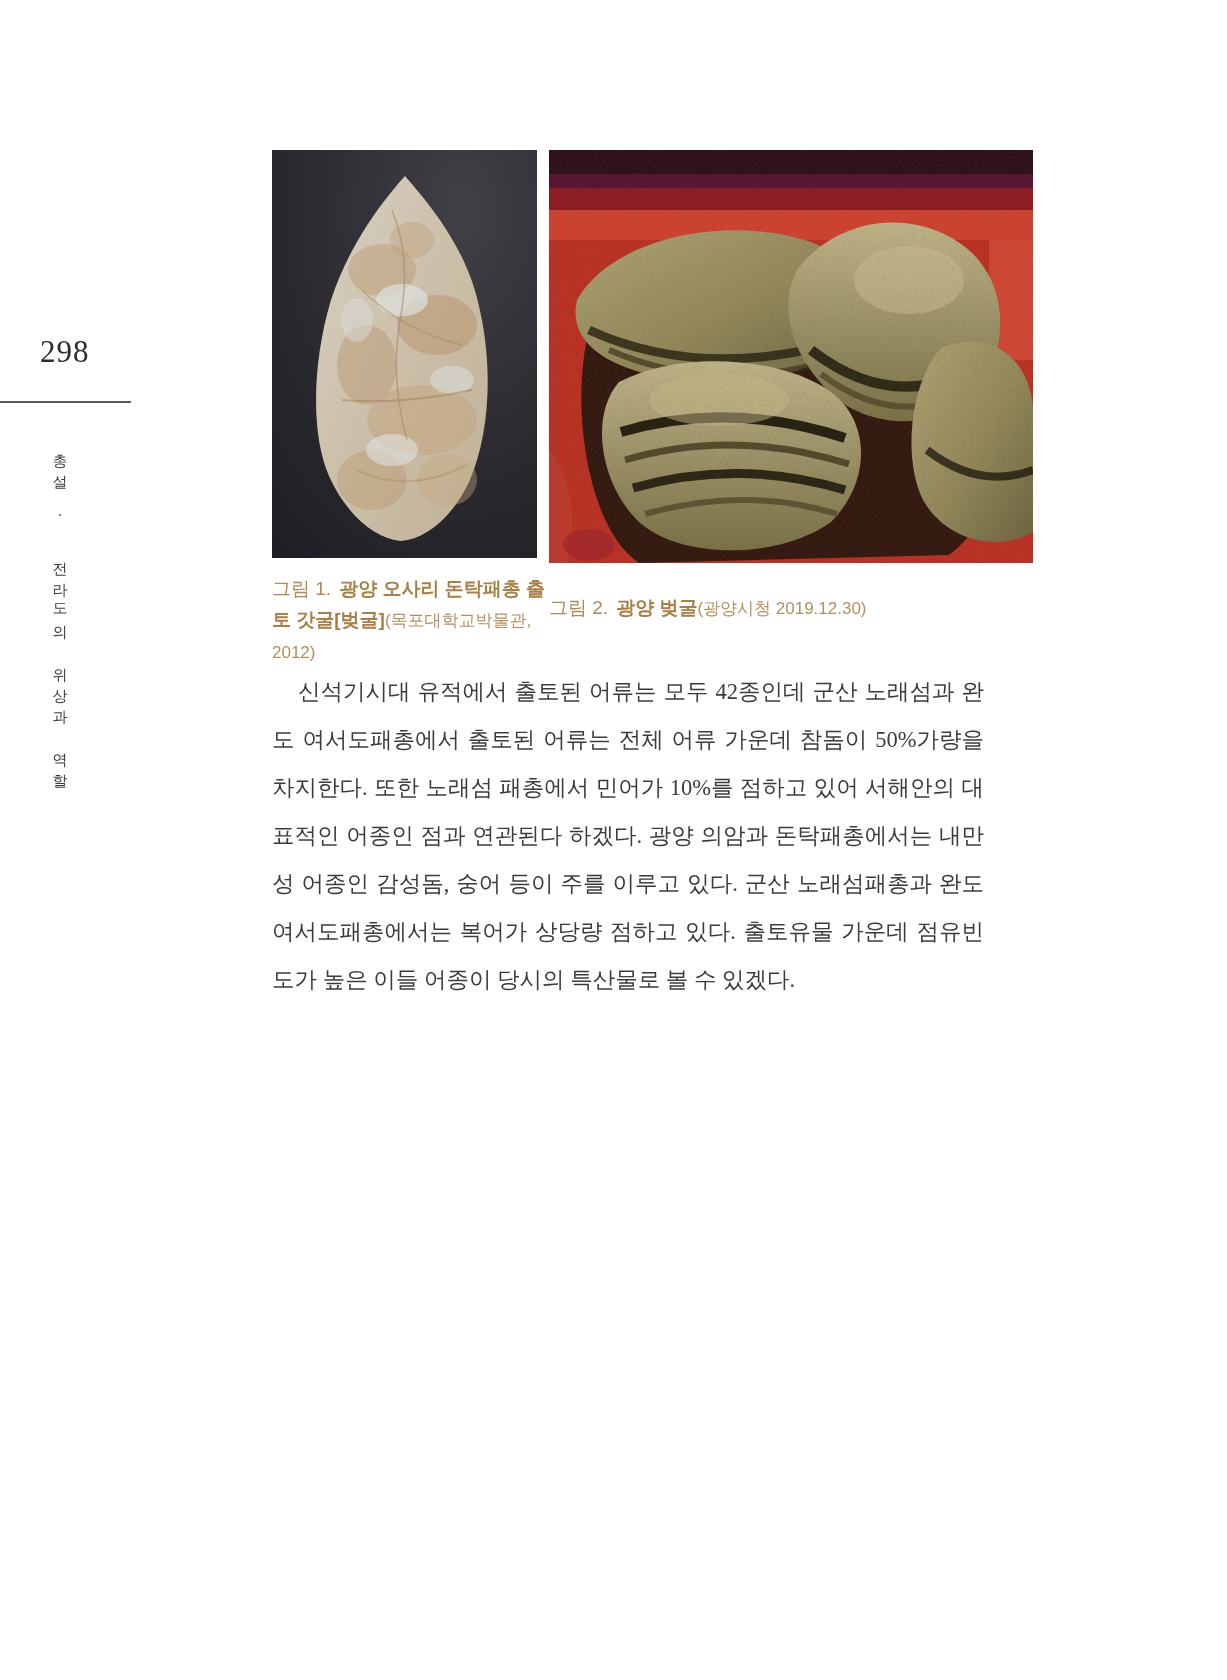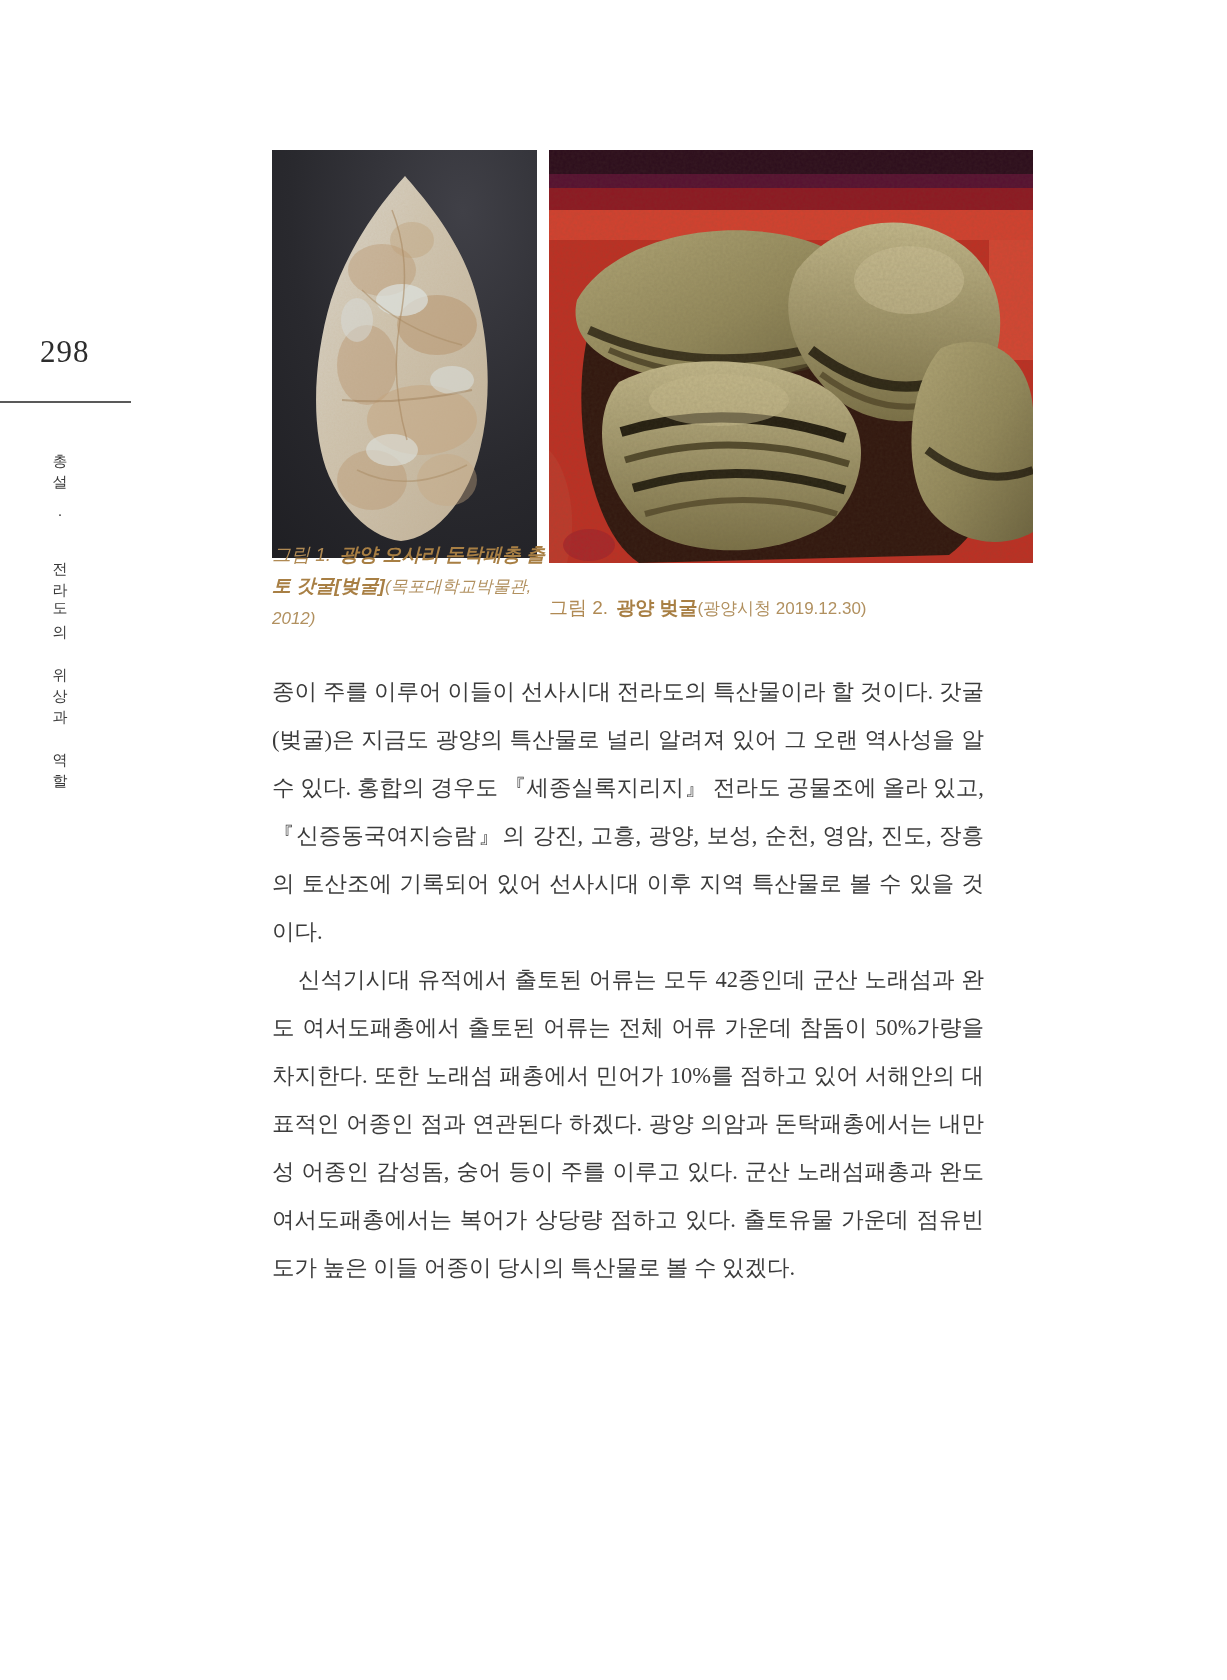--- a/index.html
+++ b/index.html
@@ -14,21 +14,21 @@
 
   
   .photo{position:absolute;display:block;}
   .photo1{left:272px;top:150px;width:265px;height:408px;}
   .photo2{left:549px;top:150px;width:484px;height:413px;}
   .photo svg{display:block;}
 
   
   .caption{position:absolute;font-family:"Liberation Sans","DejaVu Sans",sans-serif;
         font-size:19px;line-height:31px;color:#b08a54;}
-  .caption1{left:272px;top:539px;width:285px;font-style:italic;}
+  .caption1{left:272px;top:573px;width:285px;}
   .caption2{left:549px;top:592px;width:478px;}
   .cap-label{margin-right:8px;}
   .caption strong{font-weight:bold;color:#a87f44;}
   .cap-src{font-size:17px;color:#b1905f;}
 
   
   .body-text{position:absolute;left:272px;top:668px;width:712px;
         font-size:22.5px;line-height:48px;color:#3b3b3b;
         text-align:justify;word-break:break-all;}
   .body-text p{margin:0;}
@@ -146,17 +146,16 @@
 
   <figcaption class="caption caption1">
     <span class="cap-label">그림 1.</span><strong>광양 오사리 돈탁패총 출토 갓굴[벚굴]</strong><span class="cap-src">(목포대학교박물관, 2012)</span>
   </figcaption>
 
   <figcaption class="caption caption2">
     <span class="cap-label">그림 2.</span><strong>광양 벚굴</strong><span class="cap-src">(광양시청 2019.12.30)</span>
   </figcaption>
 
   <div class="body-text">
-    <p>종이 주를 이루어 이들이 선사시대 전라도의 특산물이라 할 것이다. 갓굴(벚굴)은 지금도 광양의 특산물로 널리 알려져 있어 그 오랜 역사성을 알 수 있다. 홍합의 경우도 『세종실록지리지』 전라도 공물조에 올라 있고, 『신증동국여지승람』의 강진, 고흥, 광양, 보성, 순천, 영암, 진도, 장흥의 토산조에 기록되어 있어 선사시대 이후 지역 특산물로 볼 수 있을 것이다.</p>
     <p class="indent">신석기시대 유적에서 출토된 어류는 모두 42종인데 군산 노래섬과 완도 여서도패총에서 출토된 어류는 전체 어류 가운데 참돔이 50%가량을 차지한다. 또한 노래섬 패총에서 민어가 10%를 점하고 있어 서해안의 대표적인 어종인 점과 연관된다 하겠다. 광양 의암과 돈탁패총에서는 내만성 어종인 감성돔, 숭어 등이 주를 이루고 있다. 군산 노래섬패총과 완도 여서도패총에서는 복어가 상당량 점하고 있다. 출토유물 가운데 점유빈도가 높은 이들 어종이 당시의 특산물로 볼 수 있겠다.</p>
   </div>
 
 </div>
 
 </body></html>

